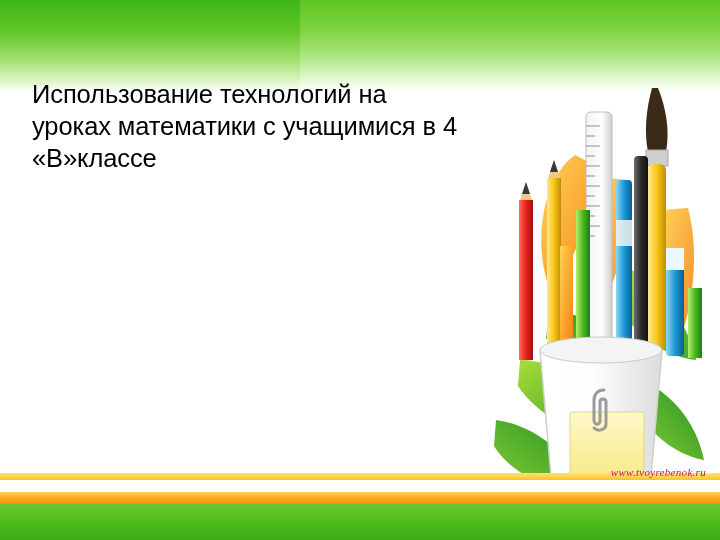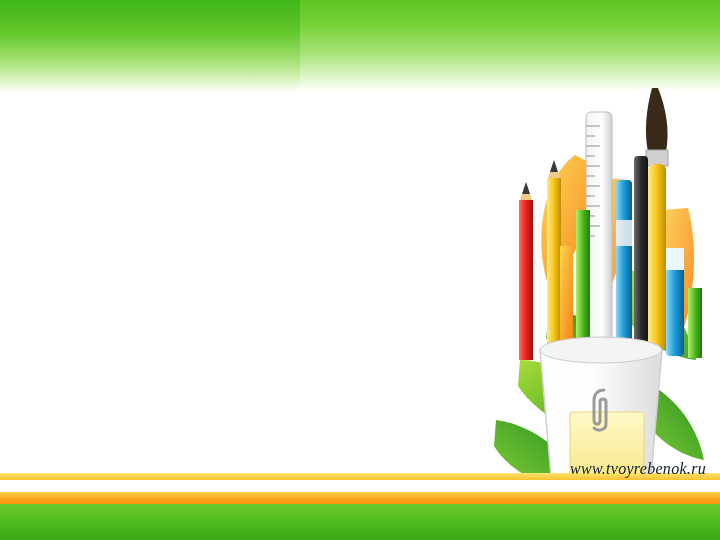--- a/index.html
+++ b/index.html
@@ -87,22 +87,22 @@
     top: 60px;
     width: 320px;
     height: 470px;
   }
   .watermark {
     position: absolute;
     right: 14px;
     bottom: 62px;
     font-family: "Liberation Serif", serif;
     font-style: italic;
-    font-size: 16px;
-    color: #0f172a;
+    font-size: 11px;
+    color: #be185d;
     letter-spacing: 0.3px;
   }
   svg { display: block; }
 </style>
 </head>
 <body>
 
 <div class="slide">
 
   <div class="top-band">
@@ -240,20 +240,21 @@
       <g>
         <ellipse cx="200" cy="440" rx="112" ry="22" fill="url(#gShadow)"></ellipse>
         <path d="M140 290 L262 290 L250 428 C248 440 230 446 201 446 C172 446 154 440 152 428 Z" fill="url(#gCup)" stroke="#cfcfcf" stroke-width="1.5"></path>
         <ellipse cx="201" cy="290" rx="61" ry="13" fill="#f4f4f4" stroke="#cacaca"></ellipse>
         <rect x="170" y="352" width="74" height="66" rx="2" fill="url(#gNote)" stroke="#e4d67a"></rect>
         <path d="M204 330 C198 330 194 334 194 340 L194 360 C194 364 198 366 200 362 L200 342 C200 338 206 338 206 342 L206 364 C206 370 198 372 194 368" fill="none" stroke="#9b9b9b" stroke-width="3" stroke-linecap="round"></path>
       </g>
     </svg>
   </div>
 
+  <div class="title">Использование технологий    на уроках математики с учащимися в 4 «В»классе</div>
 
   <div class="bottom-white-gap"></div>
   <div class="bottom-yellow"></div>
   <div class="bottom-orange"></div>
   <div class="bottom-green"></div>
 
   <div class="watermark">www.tvoyrebenok.ru</div>
 
 </div>
 

